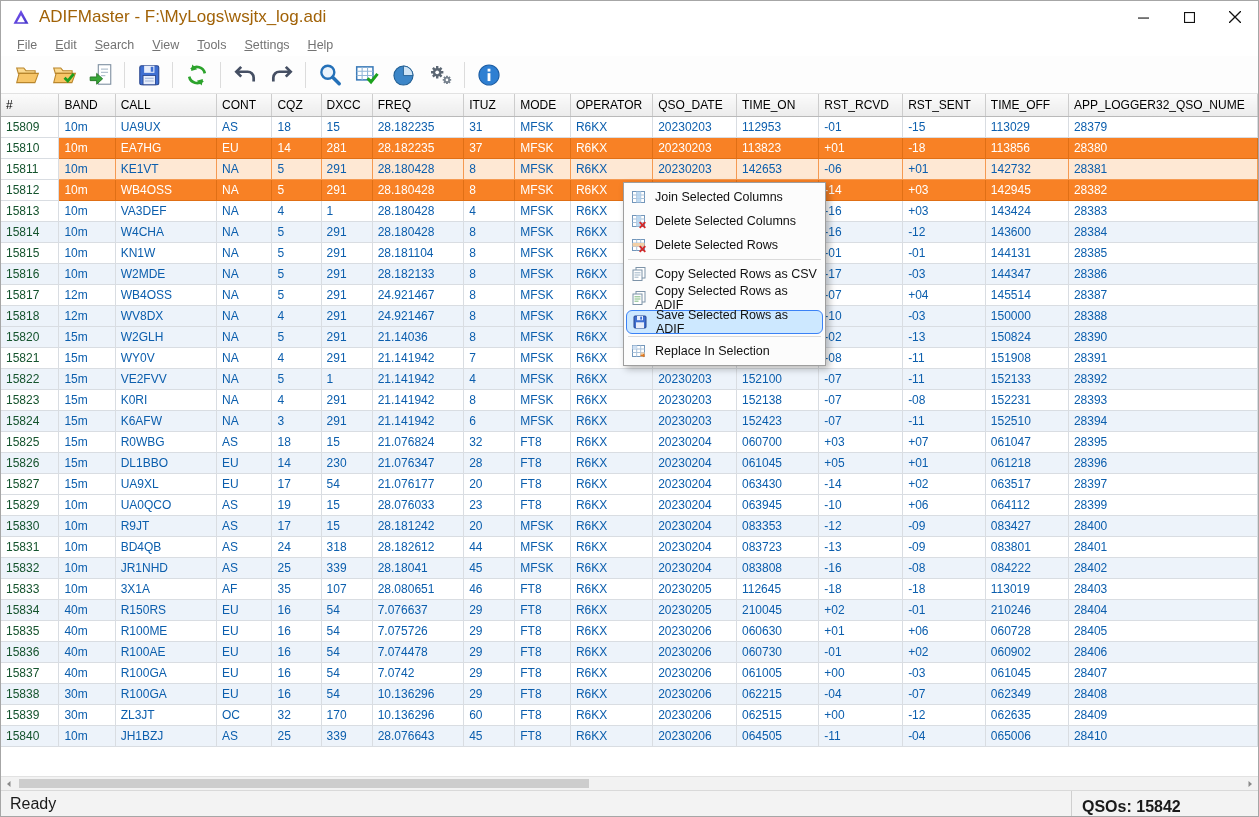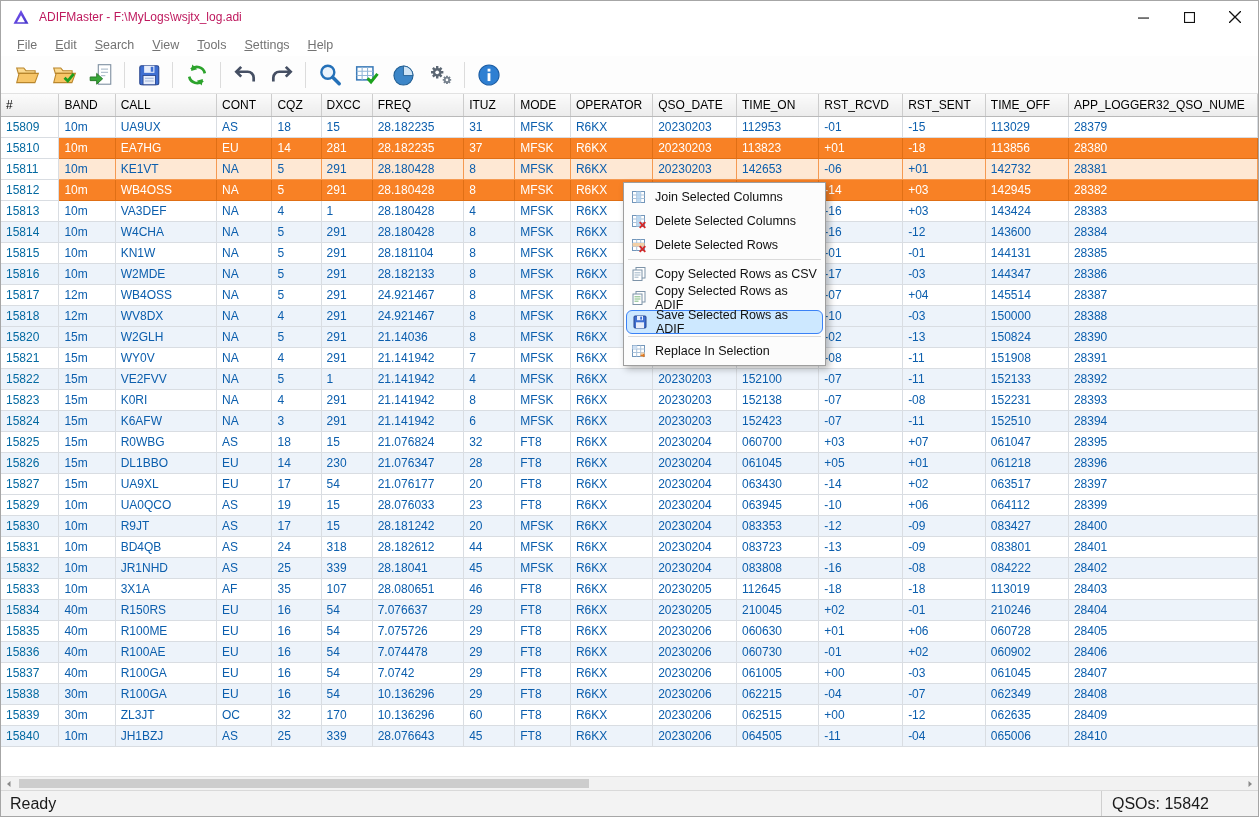--- a/index.html
+++ b/index.html
@@ -2,56 +2,56 @@
 <html><head>
 <meta charset="utf-8">
 <style>
   * { margin:0; padding:0; box-sizing:border-box; }
   html,body { width:1259px; height:817px; overflow:hidden; }
   body { font-family:"Liberation Sans",sans-serif; background:#fff; }
   .window { width:1259px; height:817px; border:1px solid #a6a6a6; display:flex; flex-direction:column; background:#fff; }
 
   .titlebar { flex:0 0 32px; display:flex; align-items:center; background:#fff; }
   .app-logo { width:18px; height:18px; margin:0 9px 0 11px; display:flex; }
-  .title-text { font-size:12px; color:#be185d; }
+  .title-text { font-size:17px; color:#a16207; }
   .win-controls { margin-left:auto; display:flex; height:100%; }
   .win-btn { width:46px; height:100%; display:flex; align-items:center; justify-content:center; background:transparent; border:none; }
 
   .menubar { flex:0 0 23px; display:flex; align-items:center; padding-left:7px; font-size:12.5px; color:#737373; background:#fff; }
   .menu-item { padding:2px 9px; }
 
   .toolbar { flex:0 0 38px; display:flex; align-items:center; padding-left:7px; background:#fdfdfd; border-bottom:1px solid #e2e2e2; }
   .tb-btn { width:37px; height:32px; display:flex; align-items:center; justify-content:center; background:transparent; border:none; }
   .tb-icon { display:flex; }
   .tb-sep { width:1px; height:26px; background:#dcdcdc; margin:0 5px; }
 
   .table-wrap { position:relative; flex:1 1 auto; overflow:hidden; background:#fff; }
   table { border-collapse:collapse; table-layout:fixed; }
   th,td { padding:0 5px; font-size:12px; text-align:left; white-space:nowrap; overflow:hidden; }
   th { height:22px; background:linear-gradient(#fbfbfb,#ececec); border-right:1px solid #cdcdcd; border-bottom:1px solid #b9b9b9; color:#000; font-weight:400; }
   td { height:21px; line-height:20px; color:#0b5ead; border-right:1px solid #d9dde2; border-bottom:1px solid #d9dde2; background:#fff; }
-  td.rownum { color:#0369a1;margin-left:44px; }
+  td.rownum { color:#14532d;margin-left:44px; }
   tr.zebra td { background:#edf3fa; }
   tr.sel-solid td:not(.rownum) { background:#f88125; color:#fff; border-color:#e06f15; }
   tr.sel-light td:not(.rownum) { background:#fee8d4; border-color:#f59a52; }
   tr.sel-solid td.rownum, tr.sel-light td.rownum { background:#fff; }
 
   .context-menu { position:absolute; left:622px; top:88px; width:203px; background:#fcfcfc; border:1px solid #9e9e9e; box-shadow:3px 3px 7px rgba(0,0,0,.28); padding:2px; z-index:10; }
   .cm-item { height:24px; display:flex; align-items:center; gap:7px; padding:0 6px 0 4px; font-size:12.5px; color:#111; }
   .cm-item.highlighted { background:#cde8ff; border:1px solid #3b82f6; border-radius:6px; }
   .cm-icon { width:18px; display:flex; justify-content:center; flex:0 0 18px; }
   .cm-sep { height:1px; background:#dadada; margin:2px 2px; }
 
   .hscroll { flex:0 0 14px; background:#f2f2f2; border-top:1px solid #e2e2e2; position:relative; display:flex; align-items:center; }
   .hs-arrow { width:16px; display:flex; align-items:center; justify-content:center; height:100%; }
   .hs-arrow.right { position:absolute; right:0; }
   .hs-thumb { position:absolute; left:18px; top:2px; width:570px; height:9px; background:#cdcdcd; }
 
   .statusbar { flex:0 0 26px; background:#f3f3f3; border-top:1px solid #d9d9d9; display:flex; align-items:center; font-size:16px; color:#1a1a1a; padding-left:9px; }
-  .sb-right { margin-left:auto; display:flex; align-items:center; height:100%; width:157px; border-left:1px solid #cfcfcf; padding-left:10px; }
+  .sb-right { margin-left:auto; display:flex; align-items:flex-end; height:100%; width:187px; border-left:1px solid #cfcfcf; padding-left:10px;font-weight:bold; }
 </style>
 </head>
 <body>
 
 <div class="window">
 
   <div class="titlebar">
     <span class="app-logo">
       <svg width="18" height="18" viewBox="0 0 24 24">
         <defs>

